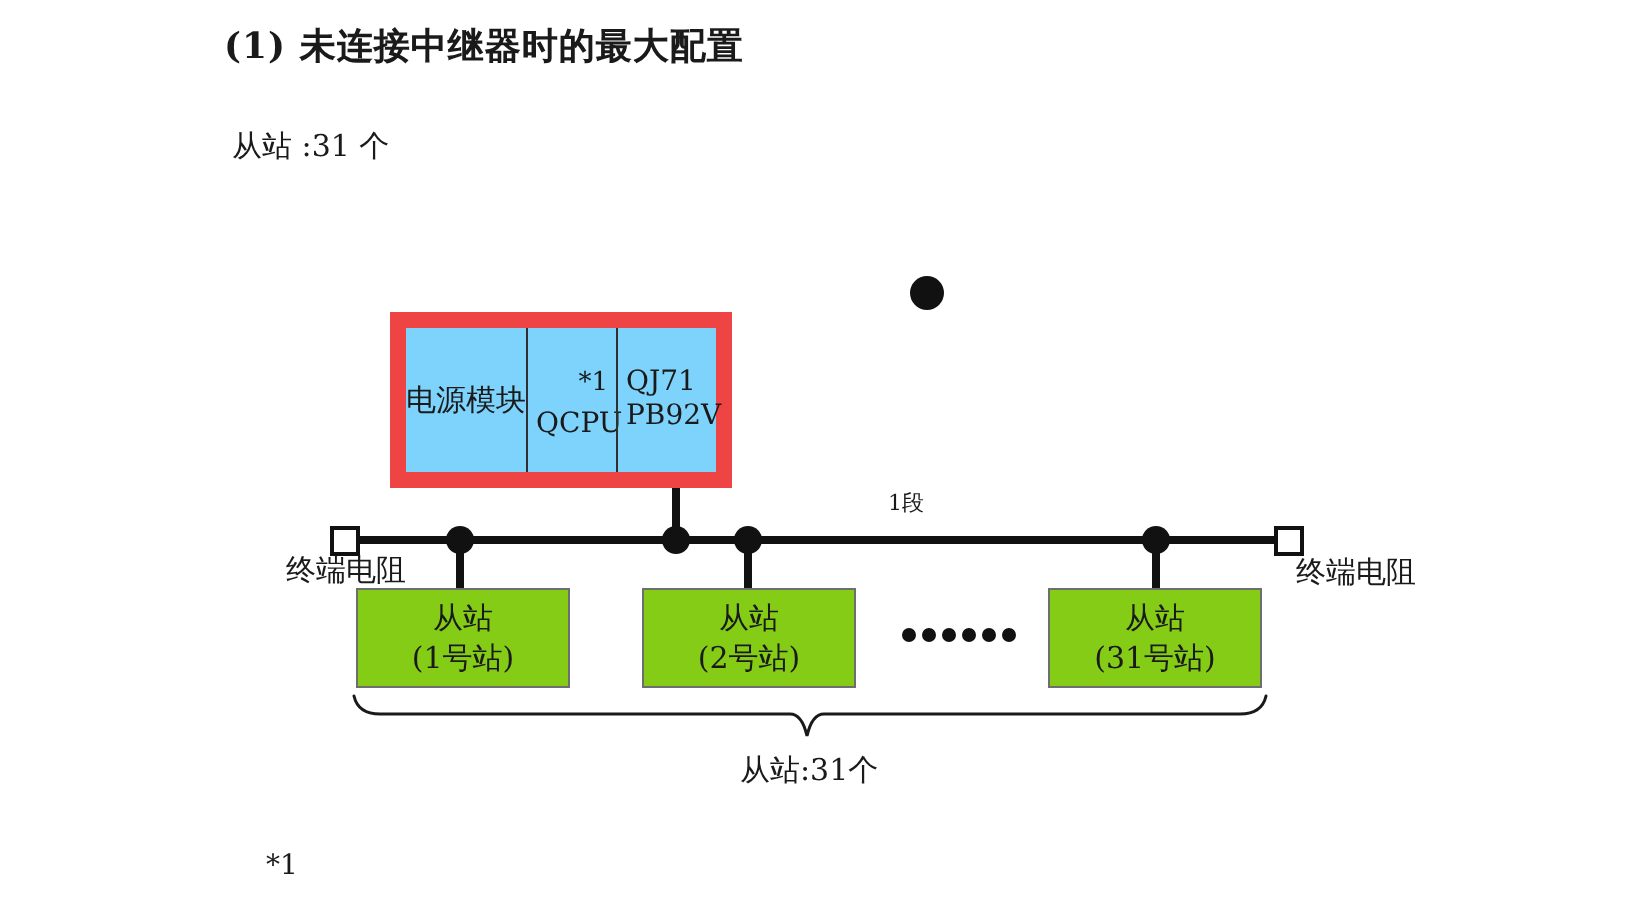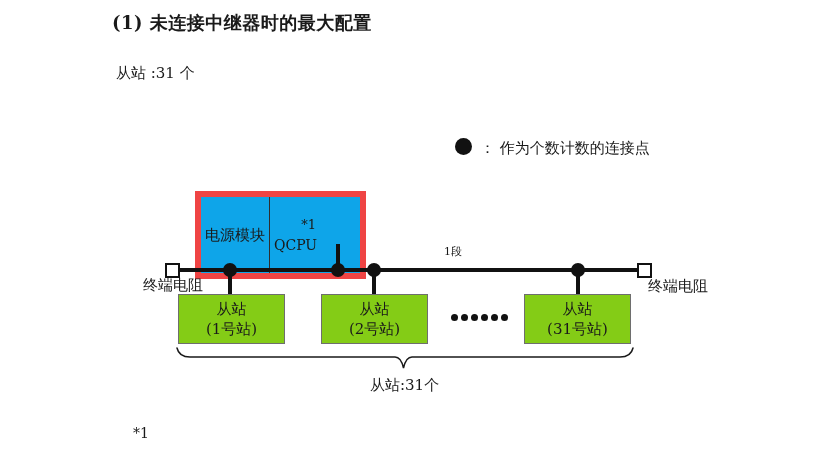--- a/index.html
+++ b/index.html
@@ -26,24 +26,23 @@
     letter-spacing: 0.5px;
     margin-left: 28px;
   }
   .doc-line {
     font-size: 15px;
   }
 
   
   .master-box {
     display: flex;
-    border: 6px solid #ef4444;
+    border: 8px solid #ef4444;
     box-sizing: border-box;
-    background: #0ea5e9;
-    margin-top: 35px;
+    background: #7dd3fc;
   }
   .master-cell {
     position: relative;
     box-sizing: border-box;
     height: 100%;
   }
   .master-cell + .master-cell { border-left: 1.5px solid #2f2f2f; }
   .cell-power {
     width: 68px;
     display: flex;
@@ -154,24 +153,27 @@
 
 
   <div class="abs master-box" style="left:195px; top:156px; width:171px; height:88px;">
     <div class="master-cell cell-power">
       <span class="txt">电源模块</span>
     </div>
     <div class="master-cell cell-cpu">
       <span class="cpu-note txt">*1</span>
       <span class="cpu-label txt">QCPU</span>
     </div>
+    <div class="master-cell cell-pb">
+      <span class="txt">QJ71</span>
+      <span class="txt">PB92V</span>
+    </div>
   </div>
 
   <div class="abs legend-dot" style="left:455px; top:138px;"></div>
-  <div class="abs txt legend-text" style="left:480px; top:139px;">：  作为个数计数的连接点</div>
 
   <div class="abs vline" style="left:336px; top:244px; height:26px;"></div>
 
   <div class="abs txt segment-label" style="left:444px; top:244px;">1段</div>
 
   <div class="abs bus-line" style="left:178px; top:268px; width:460px;"></div>
 
   <div class="abs term-square" style="left:165px; top:263px;"></div>
   <div class="abs term-square" style="left:637px; top:263px;"></div>
   <div class="abs txt term-label" style="left:143px; top:276px;">终端电阻</div>

